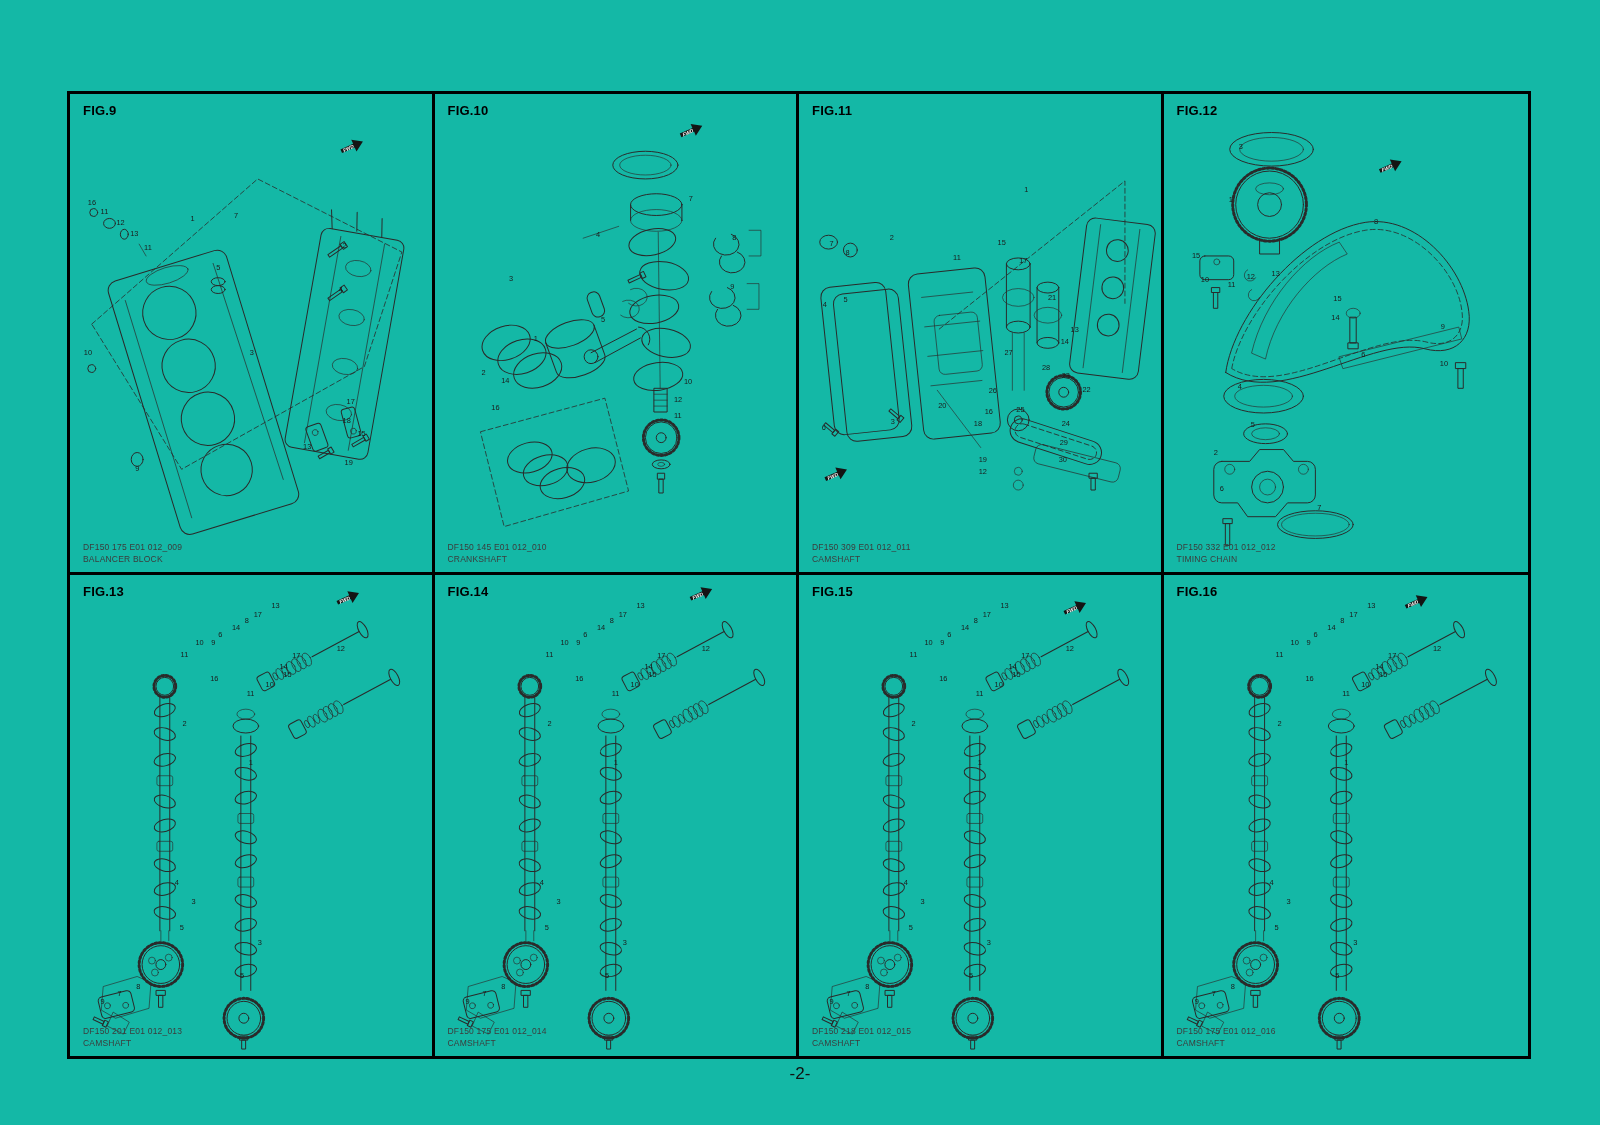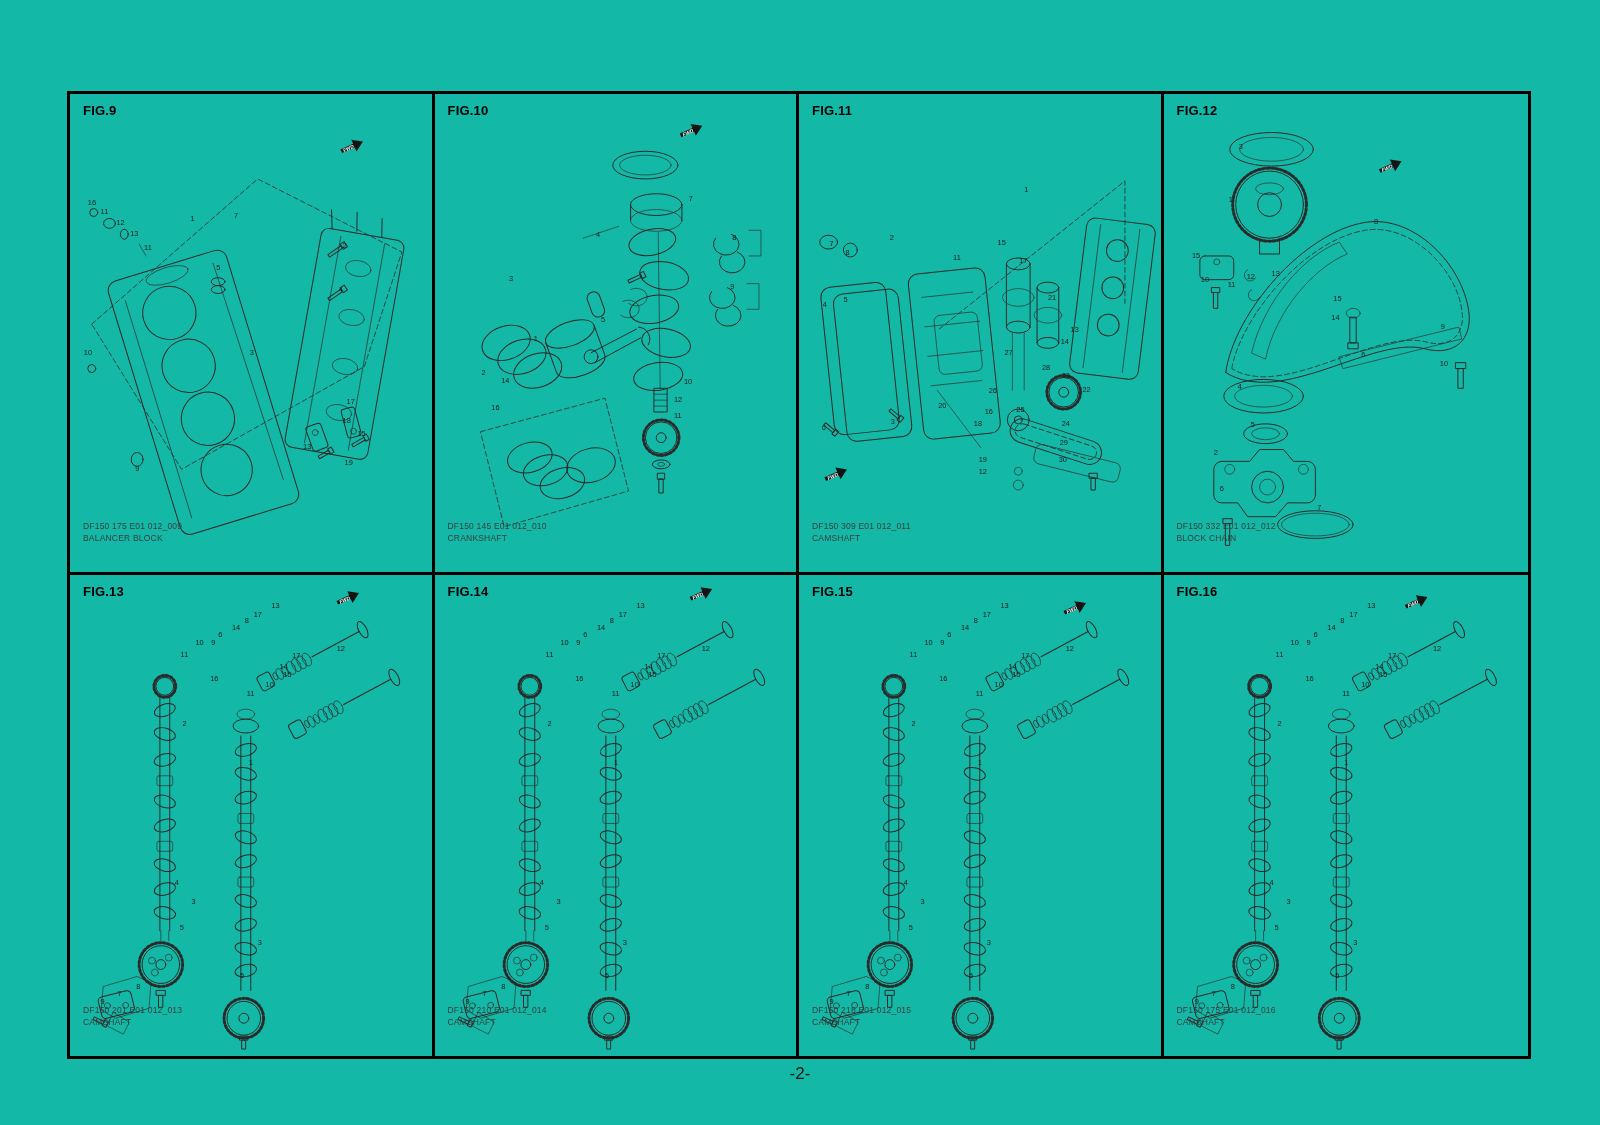--- a/index.html
+++ b/index.html
@@ -6,21 +6,21 @@
   .sheet{position:relative;width:1600px;height:1125px;background:#14b8a6;
          font-family:"Liberation Sans",sans-serif;color:#000;overflow:hidden;}
   .grid{position:absolute;left:67px;top:91px;width:1464px;height:968px;
         border:3px solid #000;box-sizing:border-box;
         display:grid;grid-template-columns:repeat(4,1fr);grid-template-rows:1fr 1fr;}
   .panel{position:relative;border-right:3px solid #000;border-bottom:3px solid #000;overflow:hidden;}
   .panel:nth-child(4n){border-right:none;}
   .panel:nth-child(n+5){border-bottom:none;}
   .fig-label{position:absolute;left:13px;top:9px;margin:0;font-size:13px;font-weight:bold;
              letter-spacing:.2px;z-index:2;}
-  .caption{position:absolute;left:13px;bottom:27px;font-size:8.5px;line-height:1.4;
+  .caption{position:absolute;left:13px;bottom:6px;font-size:8.5px;line-height:1.4;
            color:#3c3c3c;letter-spacing:.2px;z-index:2;white-space:nowrap;}
   svg.diagram{position:absolute;left:0;top:0;width:100%;height:100%;z-index:1;}
   .ln{fill:none;stroke:#2a2a2a;stroke-width:1;stroke-linecap:round;stroke-linejoin:round;}
   .lt{stroke-width:.65;}
   .dsh{stroke-dasharray:5 3;stroke-width:.8;}
   .teeth2{fill:none;stroke:#2a2a2a;stroke-width:3;stroke-dasharray:2 2.4;}
   .co{font-family:"Liberation Sans",sans-serif;font-size:7.5px;fill:#1b1b1b;stroke:none;}
   .fwd-shape{fill:#141414;stroke:none;}
   .fwd-txt{font-family:"Liberation Sans",sans-serif;font-size:5px;font-weight:bold;
            font-style:italic;fill:#fff;stroke:none;}
@@ -364,21 +364,21 @@
           <text class="co" x="198" y="266">6</text>
           <text class="co" x="277" y="275">10</text>
           <text class="co" x="74" y="299">4</text>
           <text class="co" x="87" y="337">5</text>
           <text class="co" x="50" y="366">2</text>
           <text class="co" x="56" y="402">6</text>
           <text class="co" x="154" y="421">7</text>
         </svg>
       <div class="caption">
         <div>DF150 332 E01 012_012</div>
-        <div>BLOCK CHAIN</div>
+        <div>TIMING CHAIN</div>
       </div>
     </section>
 
     <section class="panel">
       <h2 class="fig-label">FIG.13</h2>
       <svg class="diagram" viewBox="0 0 366 484" preserveAspectRatio="none">
 <g class="ln">
   <circle cx="96" cy="112" r="9"></circle>
             <circle class="teeth2 lt" cx="96" cy="112" r="11"></circle>
   <path d="M91,122 V358 M101,122 V358"></path>
@@ -605,21 +605,21 @@
           <text class="co" x="106" y="312">4</text>
           <text class="co" x="123" y="331">3</text>
           <text class="co" x="111" y="357">5</text>
           <text class="co" x="190" y="372">3</text>
           <text class="co" x="172" y="406">5</text>
           <text class="co" x="67" y="417">8</text>
           <text class="co" x="48" y="424">7</text>
           <text class="co" x="31" y="432">9</text>
         </svg>
       <div class="caption">
-        <div>DF150 210 E01 012_014</div>
+        <div>DF150 175 E01 012_014</div>
         <div>CAMSHAFT</div>
       </div>
     </section>
 
     <section class="panel">
       <h2 class="fig-label">FIG.15</h2>
       <svg class="diagram" viewBox="0 0 366 484" preserveAspectRatio="none">
 <g class="ln">
   <circle cx="96" cy="112" r="9"></circle>
             <circle class="teeth2 lt" cx="96" cy="112" r="11"></circle>

